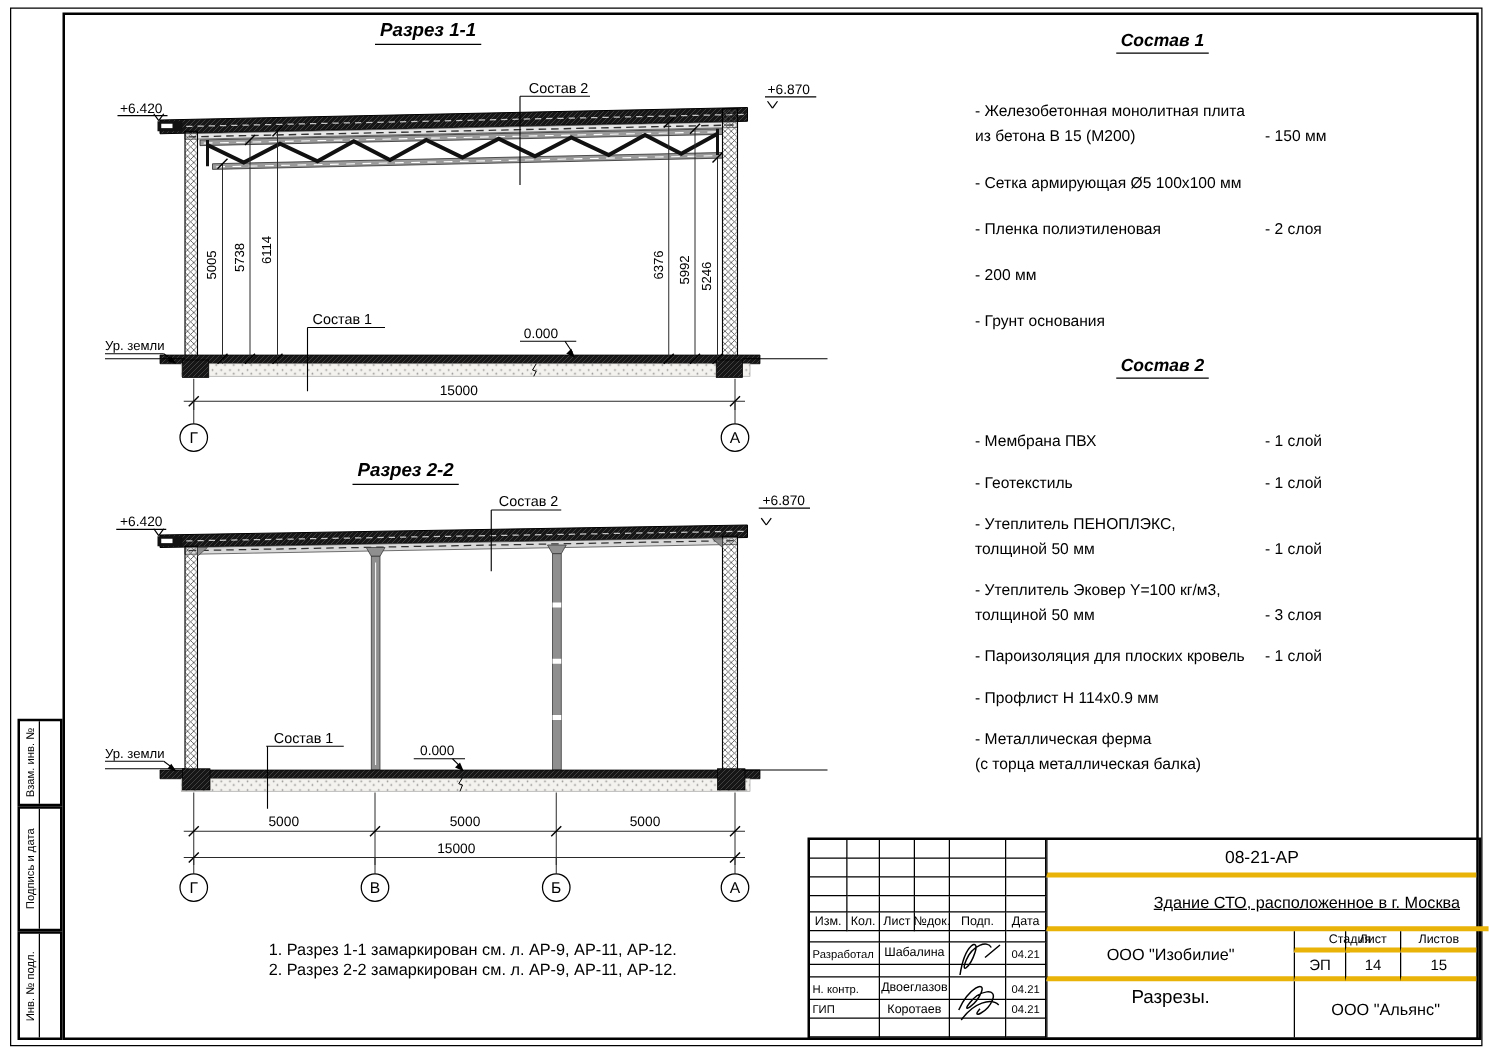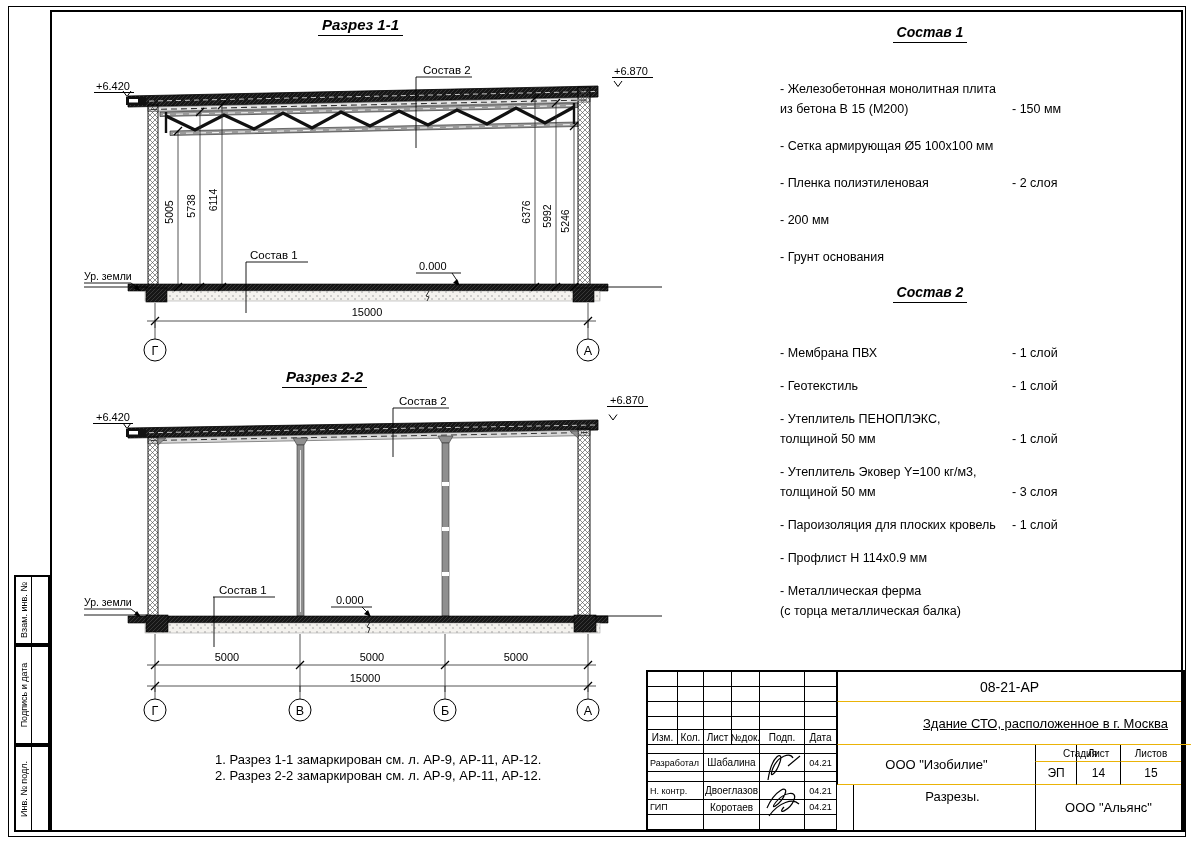--- a/index.html
+++ b/index.html
@@ -28,21 +28,21 @@
       grid-template-columns:30px 26px 28px 28px 45px 32px;
       grid-template-rows:15px 15px 15px 13px 15px 9px 18px 10px 18px 15px 15px;}
   .lt i,.lt b{display:block;border-right:1px solid #000;border-bottom:1px solid #000;box-sizing:border-box;
       font-style:normal;font-weight:normal;overflow:hidden;}
   .lt .s2{grid-column:span 2;}
   .lt .hd{font-size:10px;display:flex;align-items:center;justify-content:center;}
   .lt .hds{font-size:10px;display:flex;align-items:center;justify-content:center;}
   .lt .rl{font-size:9px;display:flex;align-items:center;padding-left:2px;}
   .lt .nmc{font-size:10px;display:flex;align-items:center;justify-content:center;}
   .lt .dt{font-size:9px;display:flex;align-items:center;justify-content:center;}
-  .rt{position:absolute;box-sizing:border-box;border-left:1px solid #000;border-bottom:1px solid #eab308;
+  .rt{position:absolute;box-sizing:border-box;border-left:1px solid #000;border-bottom:4px solid #eab308;
       display:flex;align-items:center;justify-content:center;text-align:center;}
   .sigsvg{position:absolute;left:112px;top:72px;}
   
   .strip-box{position:absolute;width:36px;border:2px solid #000;box-sizing:border-box;display:flex;}
   .strip-box .vcell{position:relative;width:16px;border-right:1px solid #000;box-sizing:border-box;}
   .strip-box .vcell span{position:absolute;left:50%;top:50%;transform:translate(-50%,-50%) rotate(-90deg);
       white-space:nowrap;font-size:9px;}
 </style>
 </head>
 <body>
@@ -298,21 +298,21 @@
         <text class="t12" text-anchor="middle" x="445" y="714.5">Б</text>
       </g>
       <g>
         <line x1="588" y1="686" x2="588" y2="699" stroke="#2a2a2a" stroke-width="0.8"></line>
         <circle cx="588" cy="710" r="11" fill="#fff" stroke="#000" stroke-width="1"></circle>
         <text class="t12" text-anchor="middle" x="588" y="714.5">А</text>
       </g>
     </g>
   </svg>
 
-  <div class="sec-title" style="left:303px;top:16px;width:115px;">
+  <div class="sec-title" style="left:285px;top:16px;width:115px;">
     <span>Разрез 1-1</span>
   </div>
   <div class="sec-title" style="left:267px;top:368px;width:115px;">
     <span>Разрез 2-2</span>
   </div>
 
   <div class="panel p1" style="left:780px;top:24px;">
     <h3>Состав 1</h3>
     <div class="items">
       <div class="item">
@@ -471,21 +471,21 @@
     </div>
     <div class="rt" style="left:387px;top:90px;width:41px;height:23px;font-size:12px;">
       <span>ЭП</span>
     </div>
     <div class="rt" style="left:428px;top:90px;width:44px;height:23px;font-size:12px;">
       <span>14</span>
     </div>
     <div class="rt" style="left:472px;top:90px;width:61px;height:23px;font-size:12px;">
       <span>15</span>
     </div>
-    <div class="rt" style="left:189px;top:113px;width:198px;height:45px;font-size:13px;align-items:flex-start;padding-top:4px;border-bottom:none;margin-left:16px;">
+    <div class="rt" style="left:189px;top:113px;width:198px;height:45px;font-size:15px;align-items:flex-start;padding-top:4px;border-bottom:none;">
       <span>Разрезы.</span>
     </div>
     <div class="rt" style="left:387px;top:113px;width:146px;height:45px;font-size:13px;border-bottom:none;">
       <span>ООО "Альянс"</span>
     </div>
   </div>
 
   <div class="strip-box" style="top:575px;left:14px;height:70px;">
     <div class="vcell">
         <span>Взам. инв. №</span>

